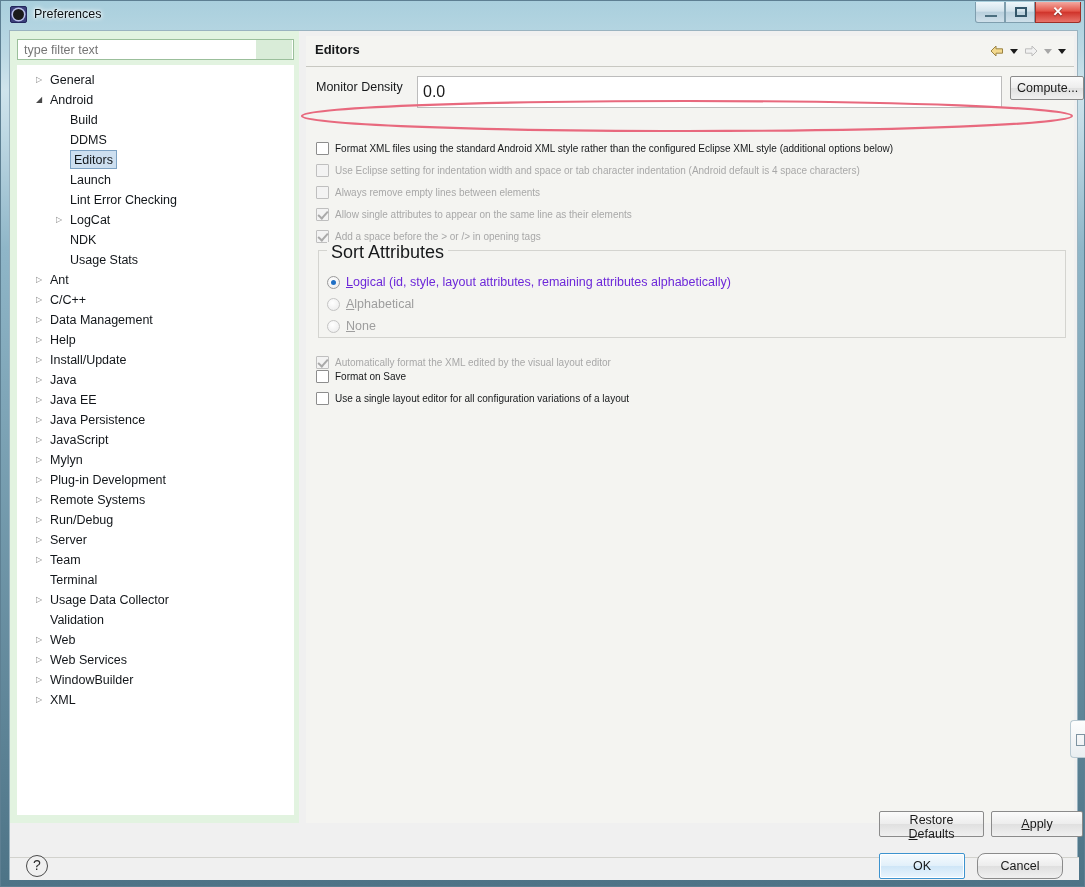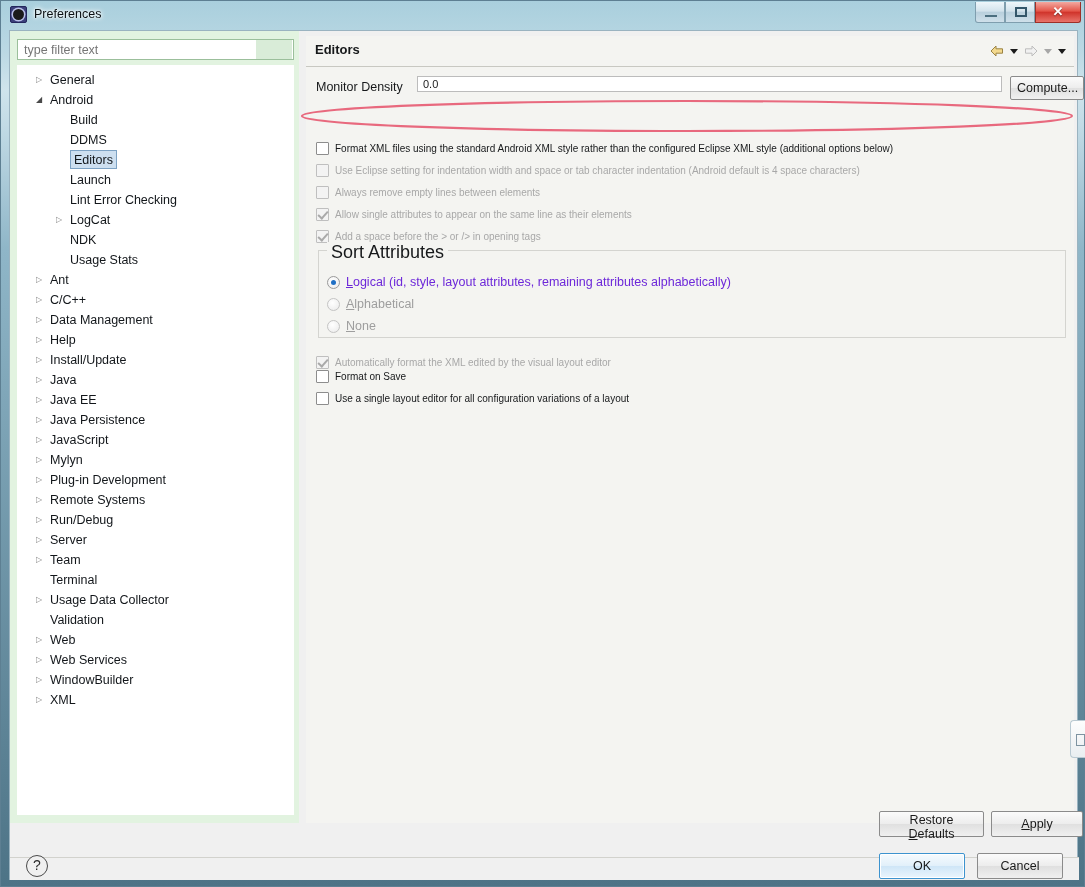--- a/index.html
+++ b/index.html
@@ -172,23 +172,23 @@
   .tri.dim:after { border-top-color: #a7a7a7; }
 
   
   #density-row {
     position: absolute; left: 10px; top: 40px; width: 748px; height: 26px;
   }
   #density-label {
     position: absolute; left: 0; top: 4px; font-size: 12.5px; color: #16181a;
   }
   #density-input {
-    position: absolute; left: 101px; top: 0; width: 585px; height: 16px;
+    position: absolute; left: 101px; top: 0; width: 585px; height: 32px;
     border: 1px solid #bcbcbc; background: #ffffff;
-    font-family: "Liberation Sans", sans-serif; font-size: 11px; color: #1a1a1a;
+    font-family: "Liberation Sans", sans-serif; font-size: 16px; color: #1a1a1a;
     padding: 0 5px; outline: none;
   }
   #compute-btn {
     position: absolute; left: 694px; top: 0; width: 74px; height: 24px;
     border: 1px solid #8b8b8b; border-radius: 2px;
     background: linear-gradient(180deg,#fbfbfb 0%,#ededed 48%,#e0e0e0 52%,#f0f0f0 100%);
     font-family: "Liberation Sans", sans-serif; font-size: 12.5px; color: #1a1a1a;
     cursor: pointer;
   }
 
@@ -277,21 +277,21 @@
   #ok-btn {
     position: absolute; left: 869px; top: -5px; width: 86px; height: 26px;
     border: 1px solid #3c93cf; border-radius: 2px;
     background: linear-gradient(180deg,#f6fbfe 0%,#e2f0fa 48%,#cfe6f7 52%,#eaf5fd 100%);
     box-shadow: 0 0 0 1px #ffffff inset;
     font-family: Liberation Sans, sans-serif; font-size: 12.5px; color: #16181a;
     cursor: pointer;
   }
   #cancel-btn {
     position: absolute; left: 967px; top: -5px; width: 86px; height: 26px;
-    border: 1px solid #8b8b8b; border-radius: 2px;
+    border: 1px solid #8b8b8b; border-radius: 8px;
     background: linear-gradient(180deg,#fbfbfb 0%,#ededed 48%,#e0e0e0 52%,#f0f0f0 100%);
     font-family: "Liberation Sans", sans-serif; font-size: 12.5px; color: #1a1a1a;
     cursor: pointer;
   }
 
   
   #side-widget {
     position: absolute; left: 1060px; top: 689px; width: 18px; height: 38px;
     border: 1px solid #b9c9d2; border-right: none;
     border-radius: 4px 0 0 4px;

